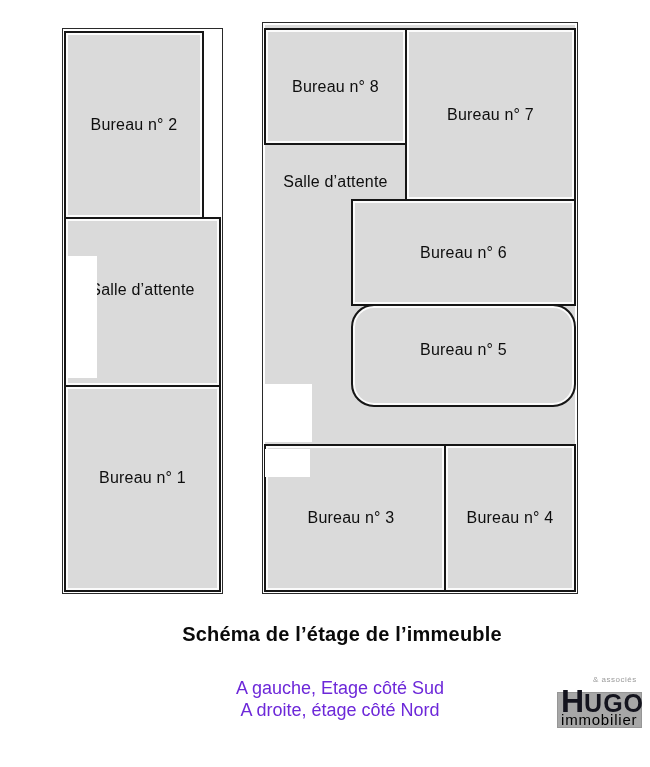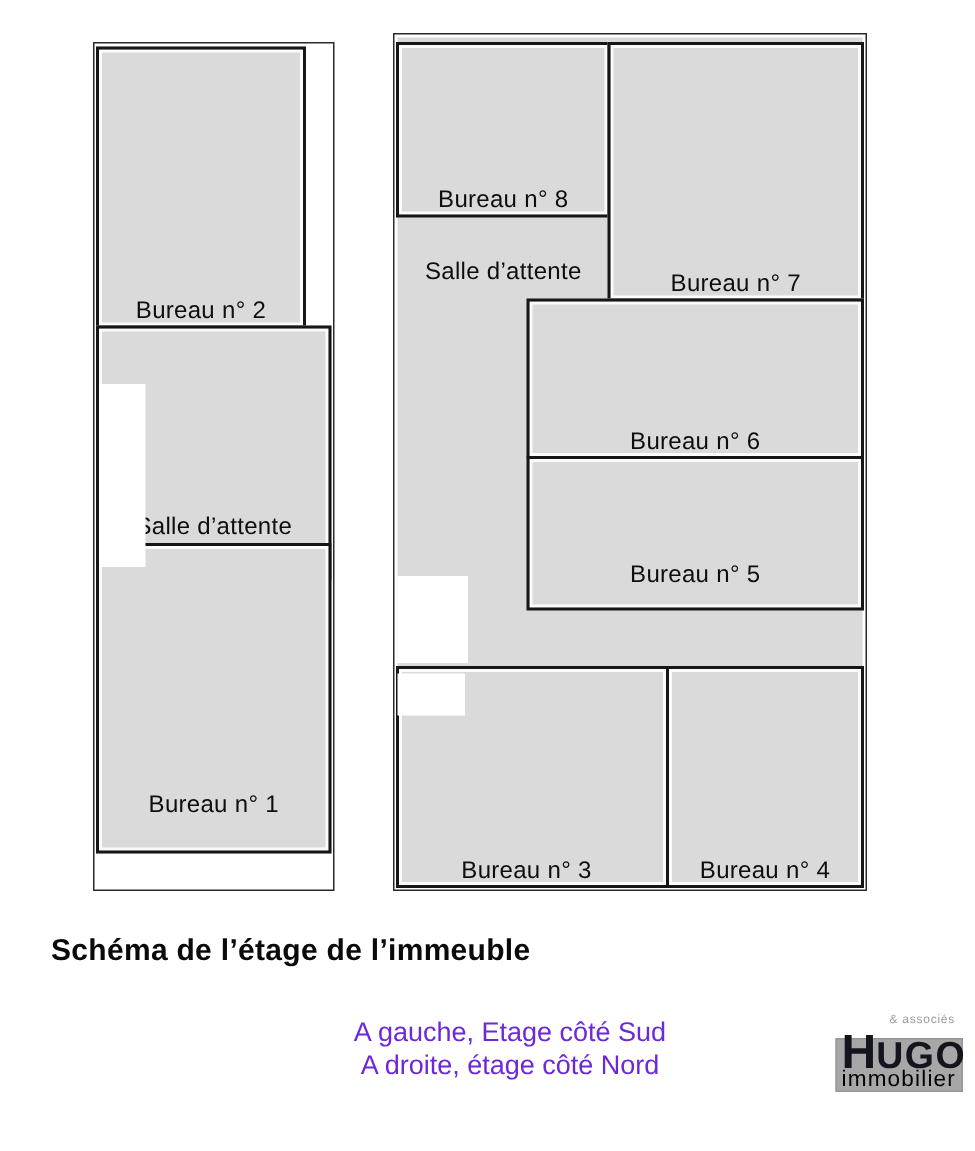--- a/index.html
+++ b/index.html
@@ -9,33 +9,33 @@
   }
   .wing{
     position:absolute;border:1px solid #2a2a2a;background:#ffffff;box-sizing:border-box;
   }
   .interior{
     position:absolute;background:#dadada;
   }
   .room{
     position:absolute;box-sizing:border-box;background:#dadada;
     border:2px solid #161616;box-shadow:inset 0 0 0 2px #fbfbfb;
-    display:flex;align-items:flex-end;justify-content:center;
+    display:flex;align-items:center;justify-content:center;
     font-size:16px;letter-spacing:0.2px;color:#0e0e0e;
   }
   .room .lbl{white-space:nowrap;}
   .door{
     position:absolute;background:#ffffff;
   }
   .float-label{
     position:absolute;display:flex;align-items:center;justify-content:center;
     font-size:16px;letter-spacing:0.2px;color:#0e0e0e;white-space:nowrap;
   }
   .caption-title{
-    position:absolute;left:34px;right:0;top:623px;text-align:left;
+    position:absolute;left:34px;right:0;top:623px;text-align:center;
     font-size:20px;font-weight:bold;color:#0a0a0a;letter-spacing:0.2px;
   }
   .caption-sub{
     position:absolute;left:30px;right:0;top:677px;text-align:center;
     font-size:18px;color:#6d28d9;line-height:22px;
   }
   .logo-assoc{
     position:absolute;left:593px;top:675px;font-size:8px;color:#9b9b9b;
     letter-spacing:0.5px;white-space:nowrap;
   }
@@ -49,25 +49,25 @@
   }
   .logo-h{font-size:32px;}
   .logo-rest{font-size:25px;letter-spacing:1px;}
   .logo-sub{
     position:absolute;left:3px;bottom:0px;font-size:15px;color:#000000;
     letter-spacing:0.8px;line-height:1;font-weight:normal;
   }
   
   #room-b2{left:64px;top:31px;width:140px;height:188px;}
   #room-salle-sud{left:64px;top:217px;width:157px;height:170px;padding-bottom:24px;}
-  #room-b1{left:64px;top:362px;width:157px;height:207px;padding-bottom:21px;}
+  #room-b1{left:64px;top:385px;width:157px;height:207px;padding-bottom:21px;}
   #room-b8{left:264px;top:28px;width:143px;height:117px;}
   #room-b7{left:405px;top:28px;width:171px;height:173px;}
   #room-b6{left:351px;top:199px;width:225px;height:107px;}
-  #room-b5{left:351px;top:304px;width:225px;height:103px;padding-bottom:12px;}
+  #room-b5{left:351px;top:304px;width:225px;height:103px;padding-bottom:12px;border-radius:23px;}
   #room-b3{left:264px;top:444px;width:182px;height:148px;padding-right:40px;padding-left:32px;}
   #room-b4{left:444px;top:444px;width:132px;height:148px;}
 </style>
 </head>
 <body>
 
 <div class="stage">
 
   <div class="wing" style="left:62px;top:28px;width:161px;height:566px;"></div>
 

